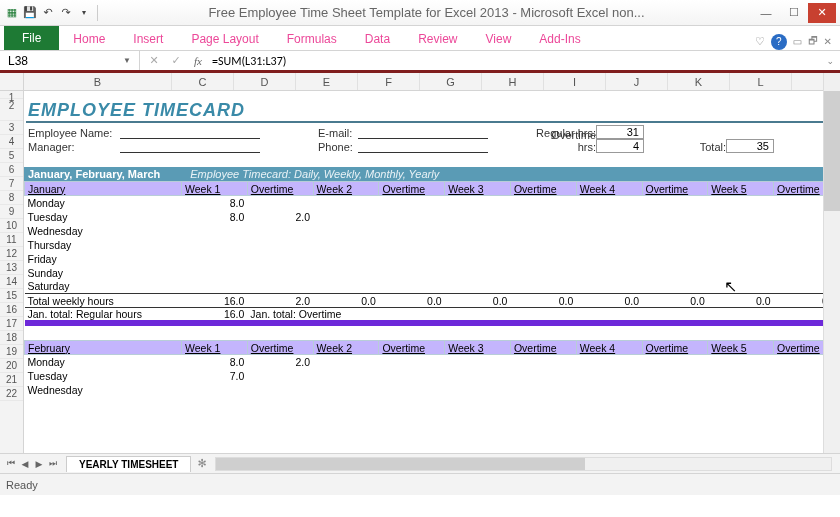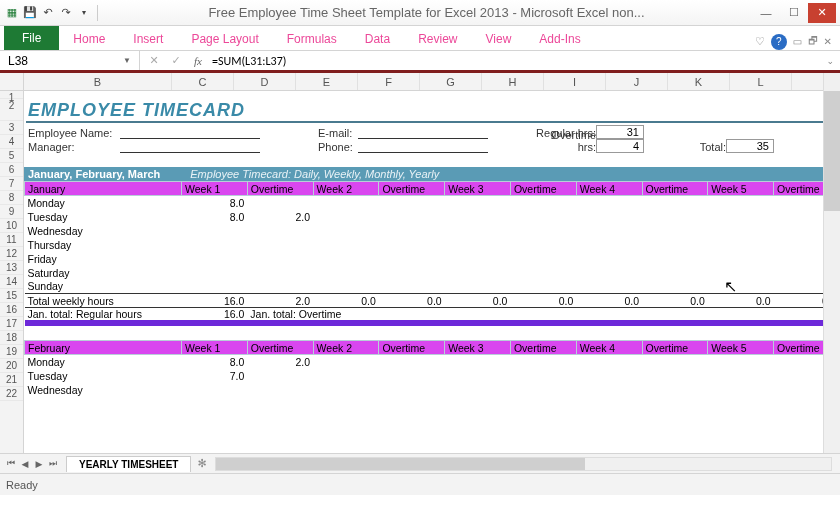--- a/index.html
+++ b/index.html
@@ -39,21 +39,21 @@
 .content-row.r1 { height: 8px; }
 .timecard-title { color: #3a8aa8; font-size: 18px; font-weight: bold; letter-spacing: 1px; padding-left: 4px; font-family: "Century Gothic", sans-serif; font-style: italic; }
 .hr-blue { height: 2px; background: #4a7a8f; margin: 0 6px 0 2px; }
 .label-cell { font-size: 11px; color: #333; }
 .underline-field { border-bottom: 1px solid #333; height: 12px; display: inline-block; }
 .val-box { border: 1px solid #999; width: 48px; height: 14px; text-align: right; padding-right: 4px; font-size: 11px; line-height: 13px; }
 .section-band { background: #5a9bb5; color: #fff; height: 14px; font-size: 11px; padding-left: 4px; display: flex; align-items: center; width: 100%; }
 .section-sub { font-style: italic; margin-left: 30px; color: #e8f2f6; }
 .data-table { width: 100%; border-collapse: collapse; table-layout: fixed; }
 .data-table td, .data-table th { font-size: 10.5px; height: 14px; padding: 0 3px; text-align: left; overflow: hidden; white-space: nowrap; }
-.data-table th { font-weight: normal; background: #d946ef; border: 1px solid #b8cdd8; }
+.data-table th { font-weight: normal; background: #c4b5fd; border: 1px solid #b8cdd8; text-decoration: underline; }
 .data-table .num { text-align: right; }
 .totrow td { border-top: 1px solid #333; border-bottom: 1px solid #333; }
 .bottom-row td { border-bottom: 6px solid #6d28d9; }
 .sheet-tabs { height: 20px; background: #f3f3f3; border-top: 1px solid #d4d4d4; display: flex; align-items: center; padding-left: 4px; }
 .nav-arrow { width: 14px; text-align: center; color: #666; font-size: 9px; }
 .sheet-tab { background: #fff; border: 1px solid #ccc; border-bottom: none; padding: 2px 12px; font-size: 10px; font-weight: bold; margin-left: 6px; }
 .new-sheet { margin-left: 6px; color: #888; }
 .hscroll { flex: 1; margin: 0 8px; height: 14px; background: #f0f0f0; border: 1px solid #ddd; position: relative; }
 .hscroll-thumb { position: absolute; left: 0; width: 60%; height: 100%; background: #cfcfcf; }
 .statusbar { height: 22px; background: #f3f3f3; border-top: 1px solid #d4d4d4; display: flex; align-items: center; padding: 0 6px; font-size: 11px; color: #555; }
@@ -287,34 +287,34 @@
               <td></td>
               <td></td>
               <td></td>
               <td></td>
               <td></td>
               <td></td>
               <td></td>
               <td></td>
             </tr>
         <tr>
+              <td>Sunday</td>
+              <td></td>
+              <td></td>
+              <td></td>
+              <td></td>
+              <td></td>
+              <td></td>
+              <td></td>
+              <td></td>
+              <td></td>
+              <td></td>
+            </tr>
+        <tr>
               <td>Saturday</td>
-              <td></td>
-              <td></td>
-              <td></td>
-              <td></td>
-              <td></td>
-              <td></td>
-              <td></td>
-              <td></td>
-              <td></td>
-              <td></td>
-            </tr>
-        <tr>
-              <td>Sunday</td>
               <td></td>
               <td></td>
               <td></td>
               <td></td>
               <td></td>
               <td></td>
               <td></td>
               <td></td>
               <td></td>
               <td></td>

